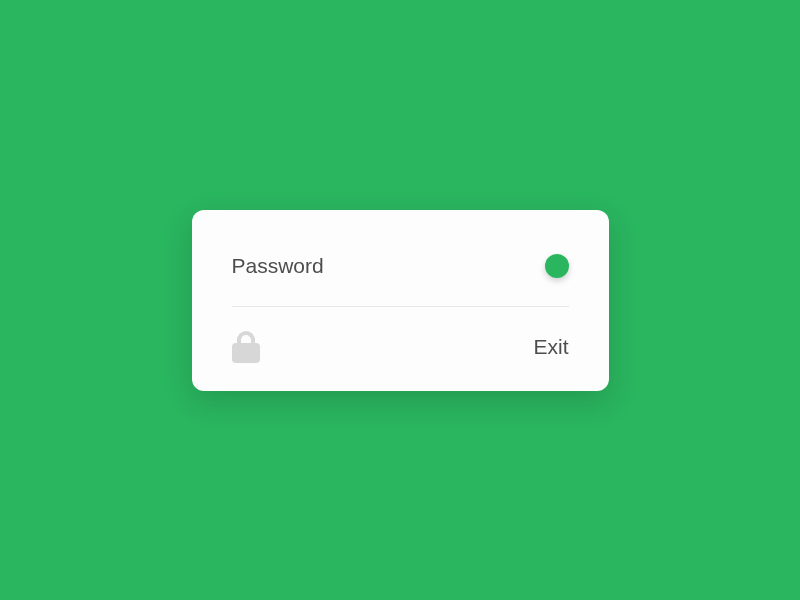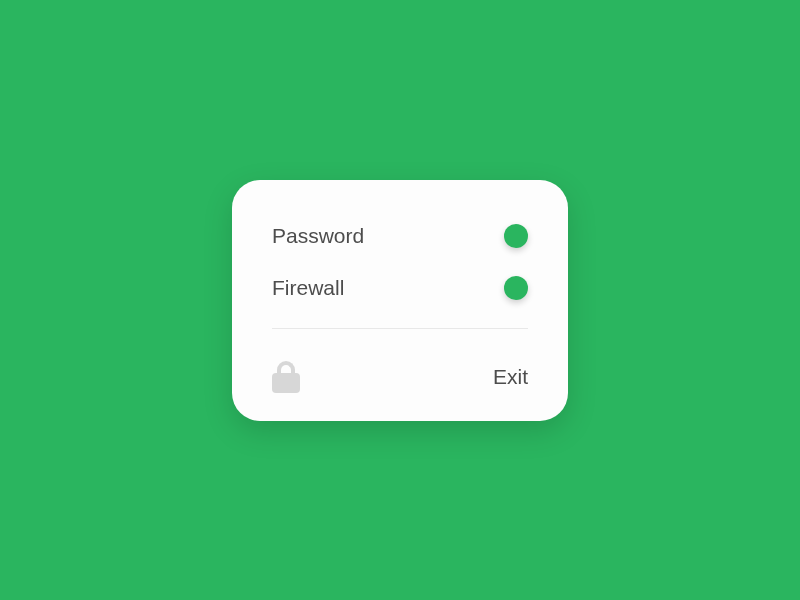--- a/index.html
+++ b/index.html
@@ -10,23 +10,23 @@
     body {
       width: 800px;
       height: 600px;
       background: #2ab55f;
       display: flex;
       justify-content: center;
       align-items: center;
       font-family: -apple-system, BlinkMacSystemFont, "Segoe UI", Helvetica, Arial, sans-serif;
     }
     .card {
-      width: 336px;
+      width: 417px;
       background: #fdfdfd;
-      border-radius: 28px;
+      border-radius: 12px;
       box-shadow: 0 10px 30px rgba(0,0,0,0.15);
       padding: 30px 0 0 0;
     }
     .row {
       display: flex;
       justify-content: space-between;
       align-items: center;
       padding: 14px 40px;
     }
     .label {
@@ -48,21 +48,21 @@
     }
     .divider {
       height: 1px;
       background: #e8e8e8;
       margin: 14px 40px 0 40px;
     }
     .footer {
       display: flex;
       justify-content: space-between;
       align-items: center;
-      padding: 32px 40px 28px 40px;
+      padding: 24px 40px 28px 40px;
     }
     .lock-icon {
       width: 28px;
       height: 32px;
       position: relative;
     }
     .lock-shackle {
       position: absolute;
       top: 0;
       left: 50%;
@@ -90,24 +90,20 @@
     }
   </style>
 </head>
 <body>
 
 <div class="card">
   <div class="row">
     <span class="label">Password</span>
     <span class="indicator on"></span>
   </div>
-  <div class="row">
-    <span class="label">Firewall</span>
-    <span class="indicator on"></span>
-  </div>
   <div class="divider"></div>
   <div class="footer">
     <div class="lock-icon">
       <div class="lock-shackle"></div>
       <div class="lock-body"></div>
     </div>
     <span class="exit">Exit</span>
   </div>
 </div>
 

